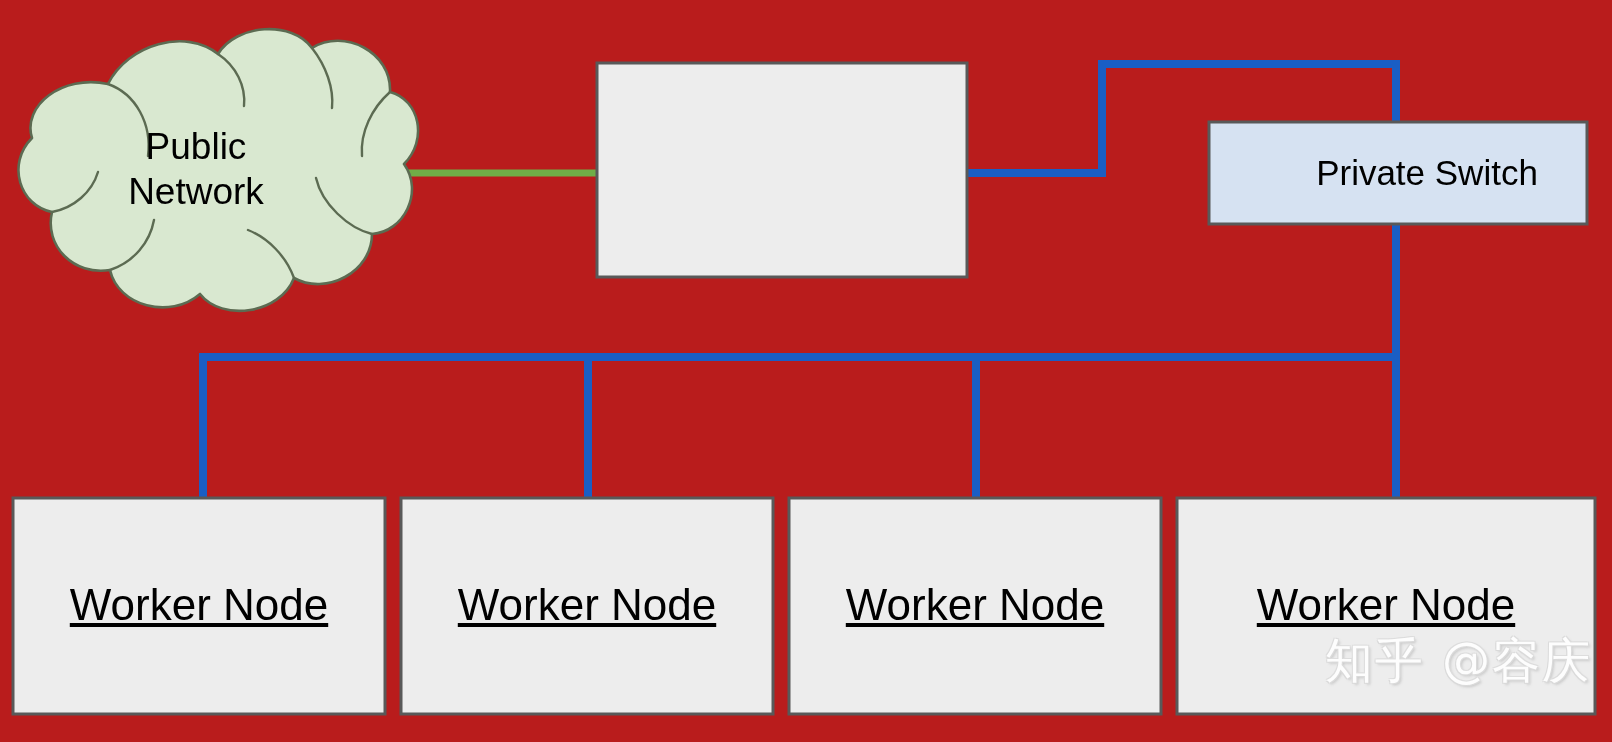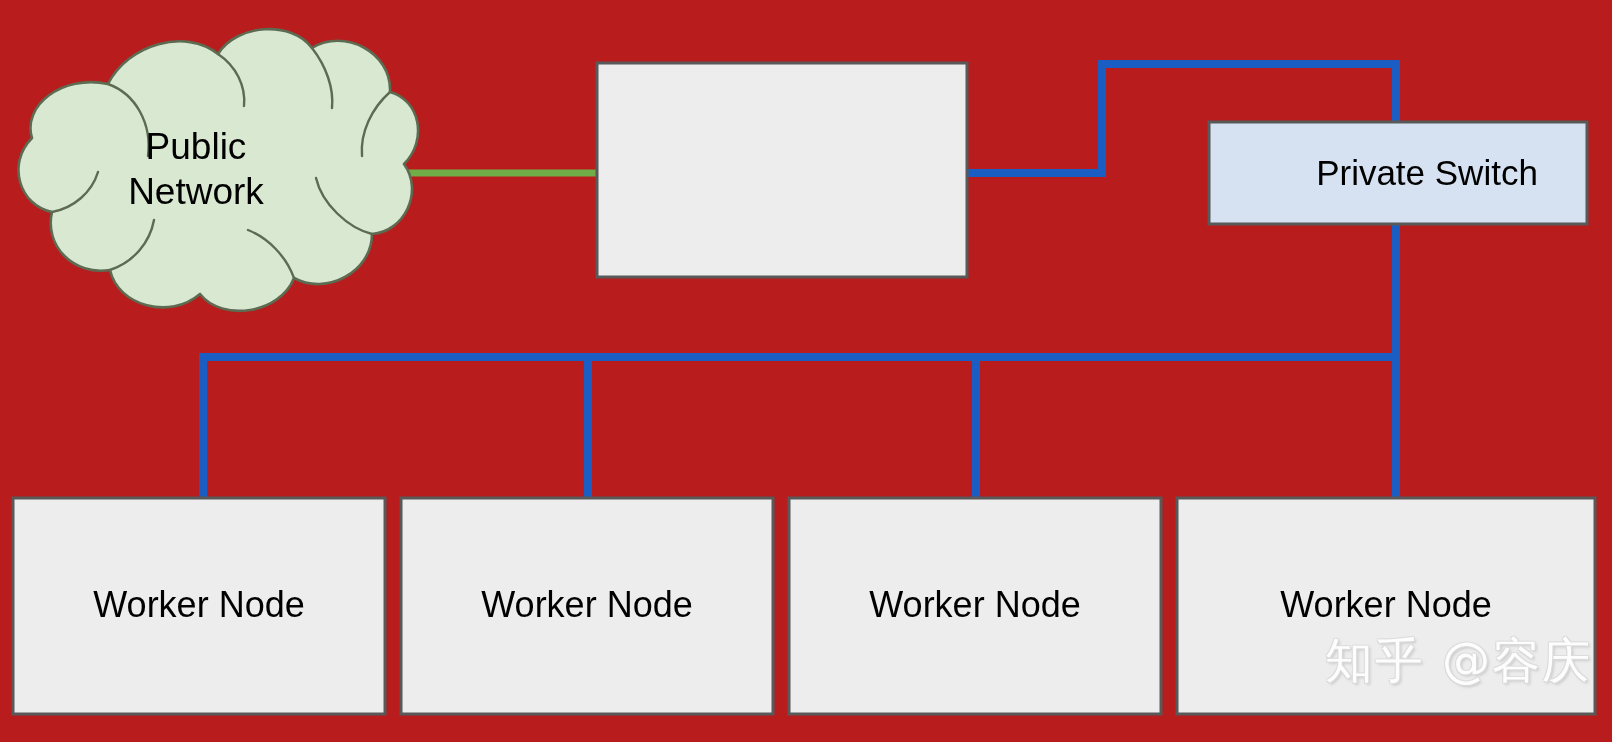--- a/index.html
+++ b/index.html
@@ -43,21 +43,22 @@
   .box-label {
     font-size: 37px;
   }
   .cloud-label {
     font-size: 37px;
   }
   .switch-label {
     font-size: 35px;
   }
   .worker-label {
-    font-size: 36px;
+    font-size: 44px;
+    text-decoration: underline;
   }
   #watermark {
     position: absolute;
     left: 1296px;
     top: 628px;
     width: 296px;
     height: 66px;
     display: flex;
     align-items: center;
     justify-content: flex-end;

